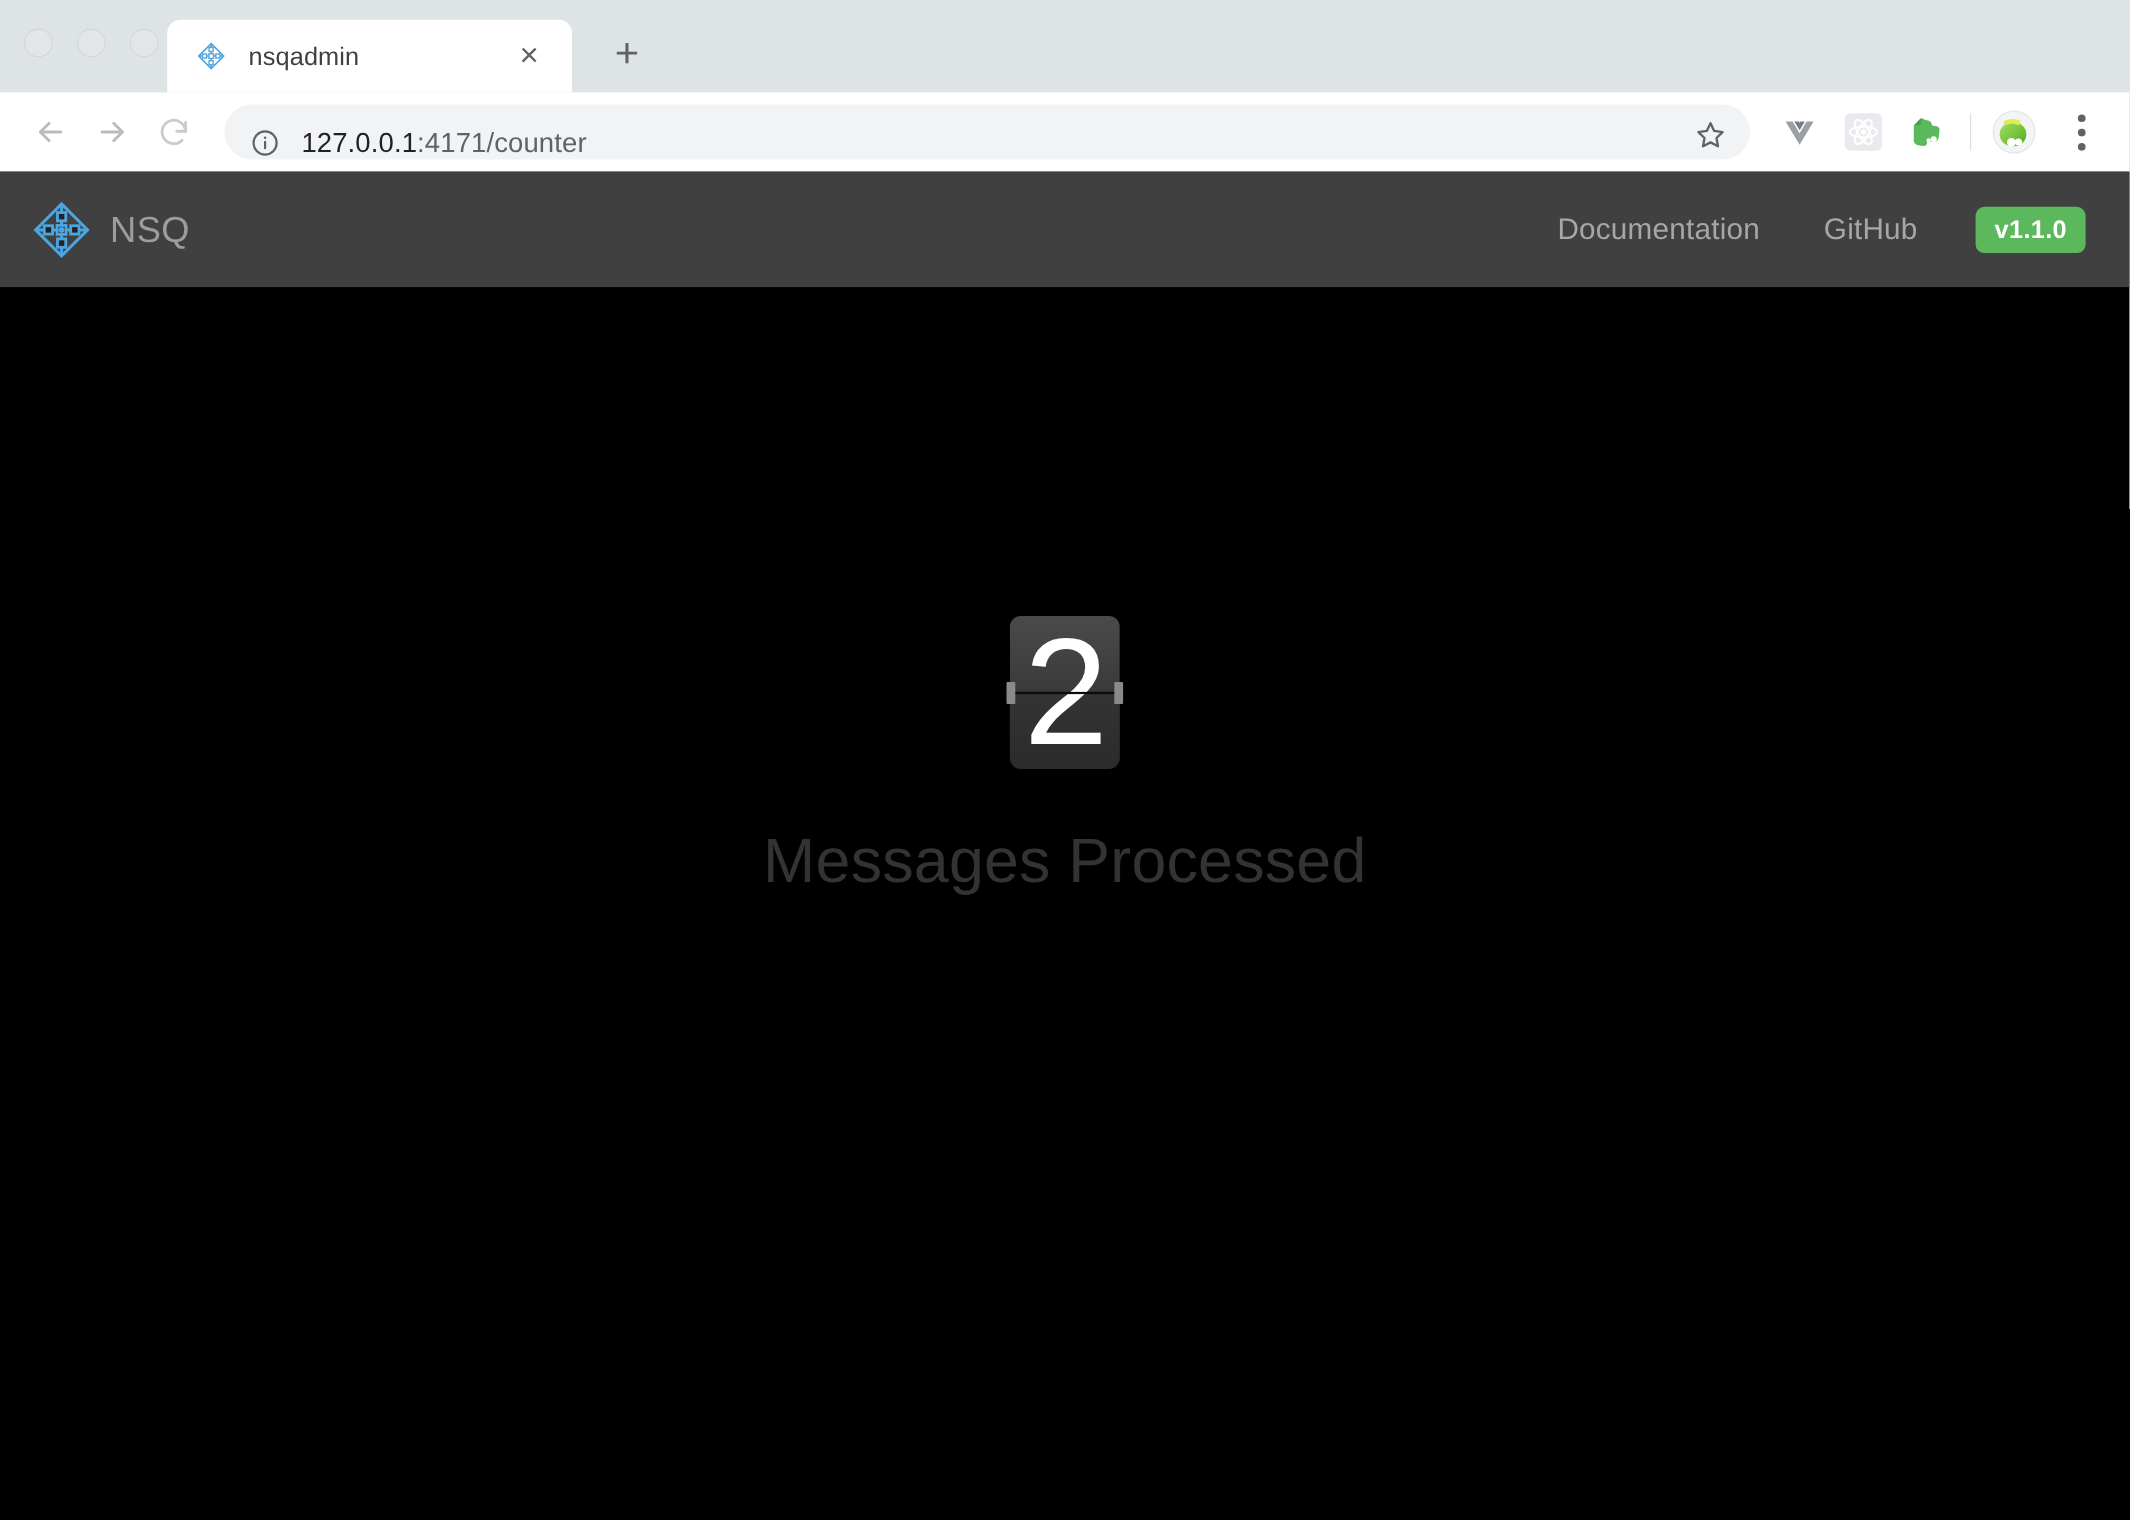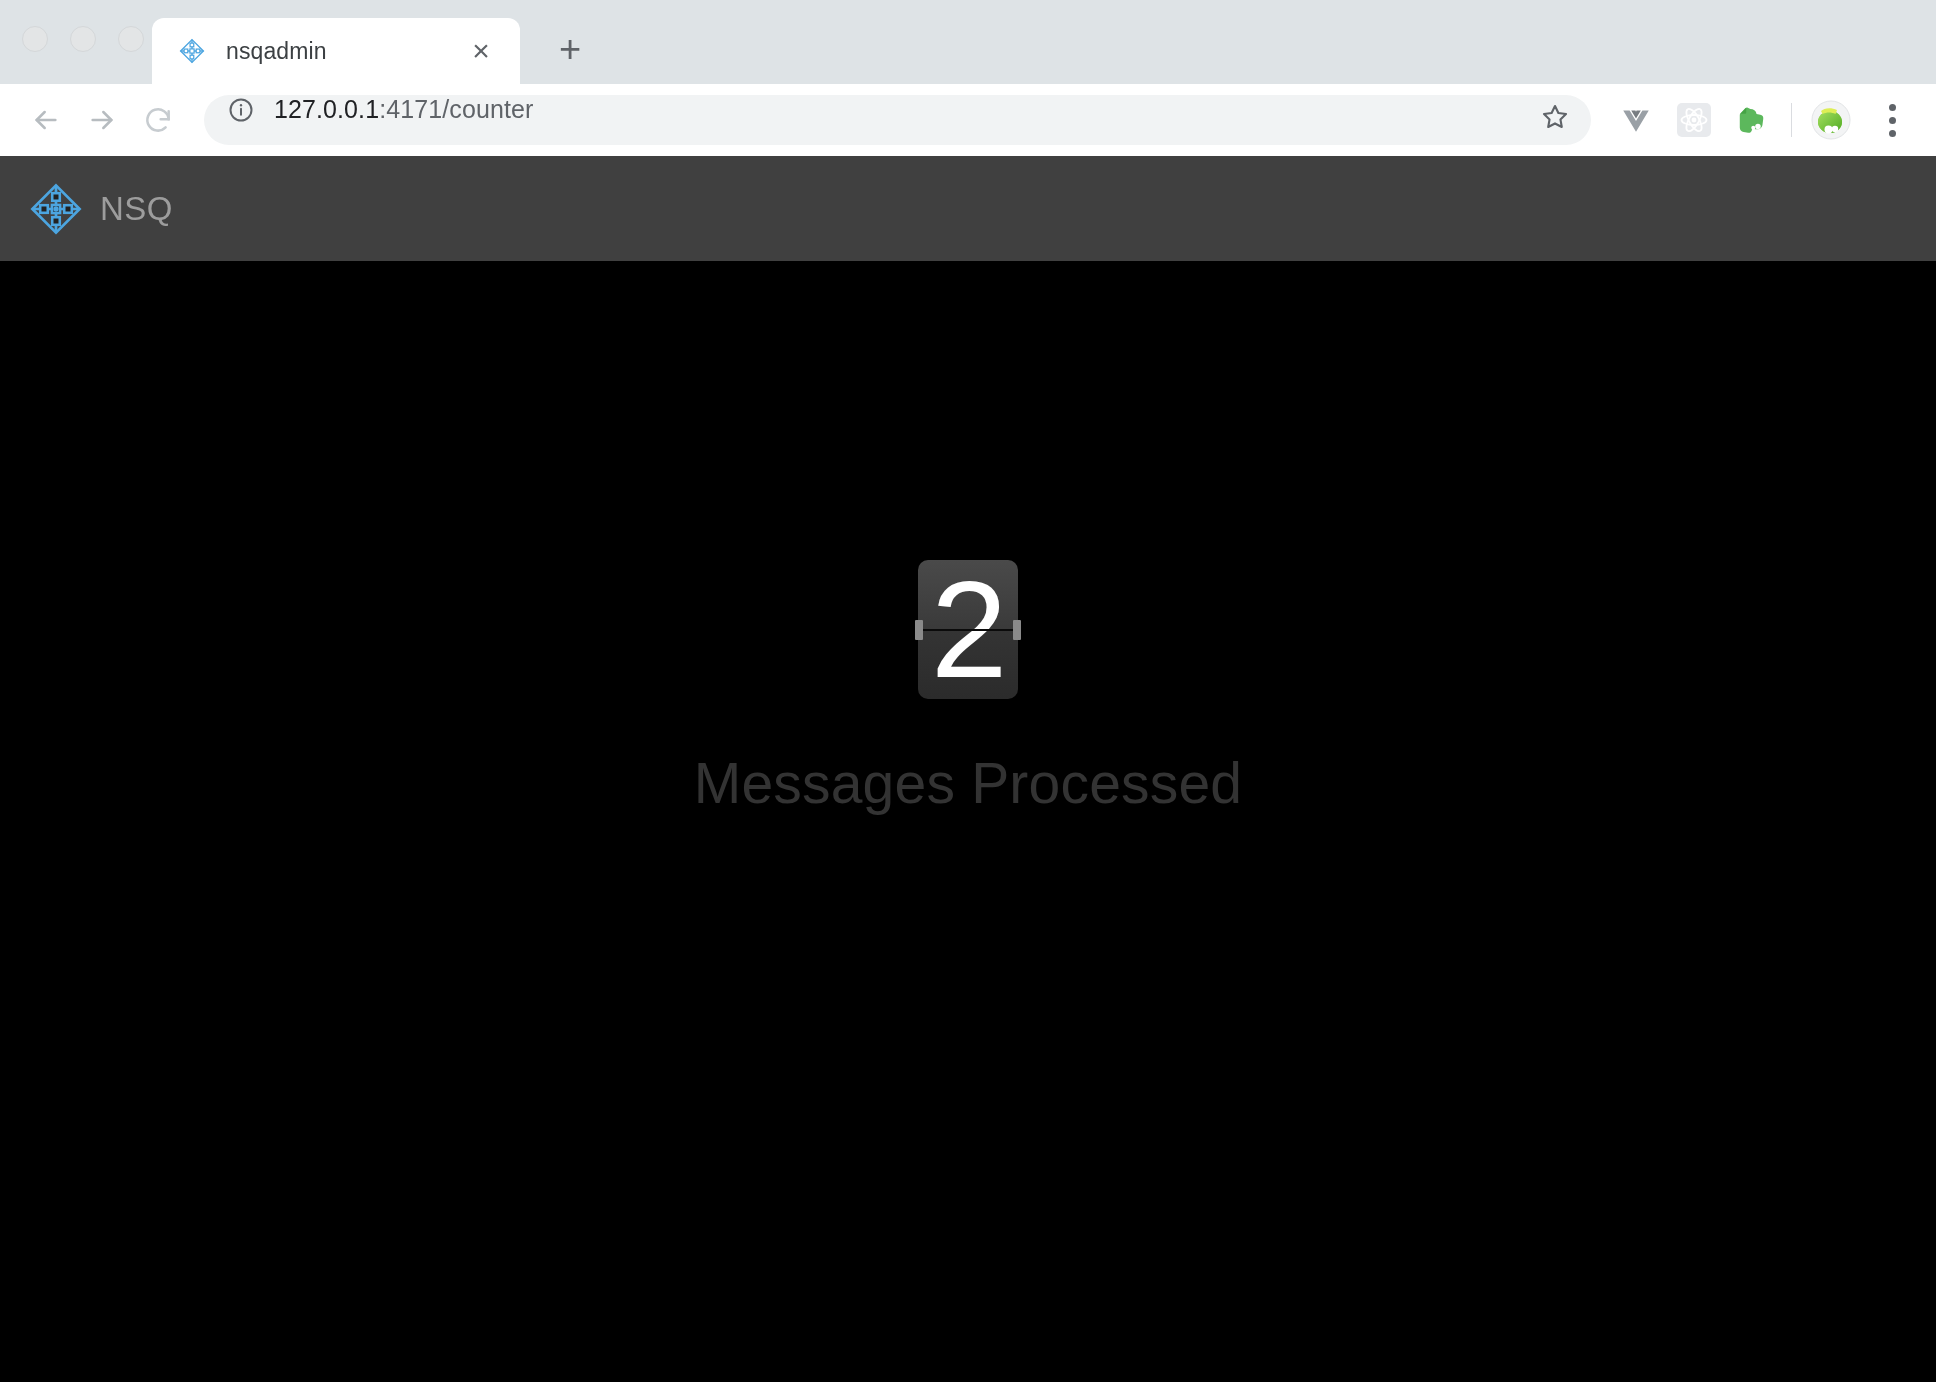--- a/index.html
+++ b/index.html
@@ -113,21 +113,21 @@
   .navbtn svg { display: block; }
 
   .omnibox {
     flex: 1;
     height: 50px;
     margin-left: 18px;
     margin-right: 16px;
     background: #f1f3f4;
     border-radius: 25px;
     display: flex;
-    align-items: flex-start;
+    align-items: flex-end;
     padding: 0 10px 0 22px;
     position: relative;
   }
   .info-icon {
     width: 30px; height: 30px;
     flex: 0 0 30px;
     display: flex; align-items: center; justify-content: center;
   }
   .url {
     margin-left: 18px;
@@ -474,20 +474,25 @@
               <rect x="17.2" y="8.3" width="5.6" height="5.6"></rect>
               <rect x="17.2" y="26.1" width="5.6" height="5.6"></rect>
             </g>
             <circle cx="20" cy="20" r="2" fill="#4ca5e0"></circle>
           </svg>
         </span>
         <span class="brand-name">NSQ</span>
       </div>
 
 
+      <div class="nav-right">
+        <span class="nav-link">Documentation</span>
+        <span class="nav-link">GitHub</span>
+        <span class="version-badge">v1.1.0</span>
+      </div>
     </div>
 
     <div class="counter-wrap">
 
       <div class="flip-row">
         <div class="flip-digit">
           <div class="flip-half flip-top">
             <span class="flip-num">2</span>
           </div>
           <div class="flip-half flip-bottom">

